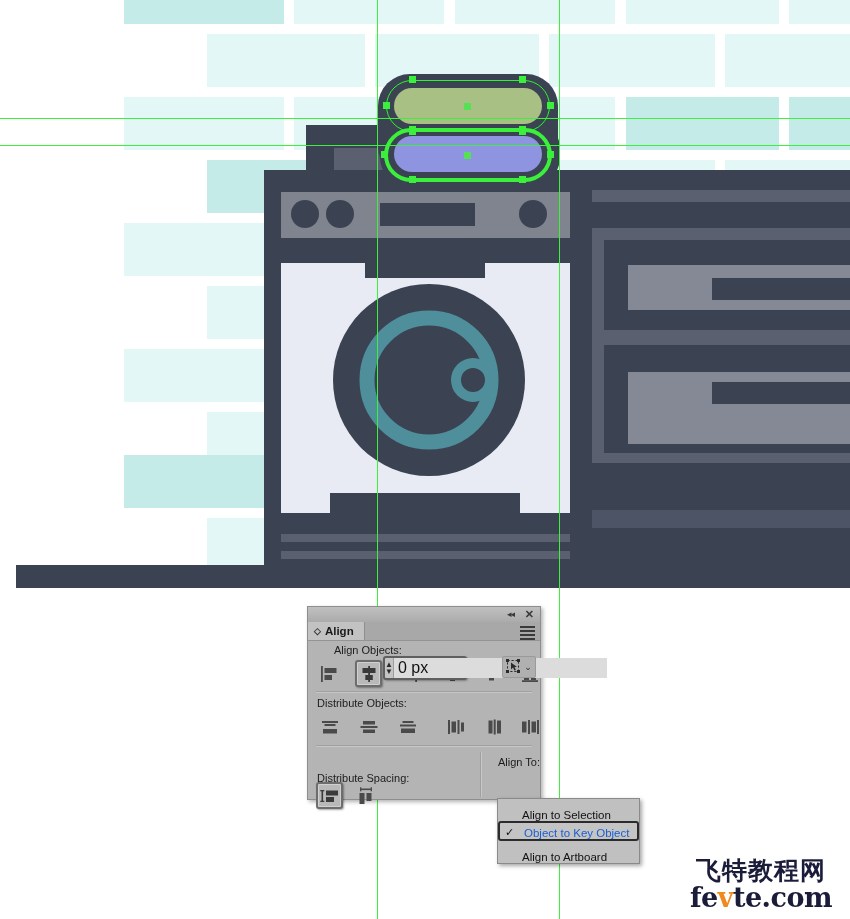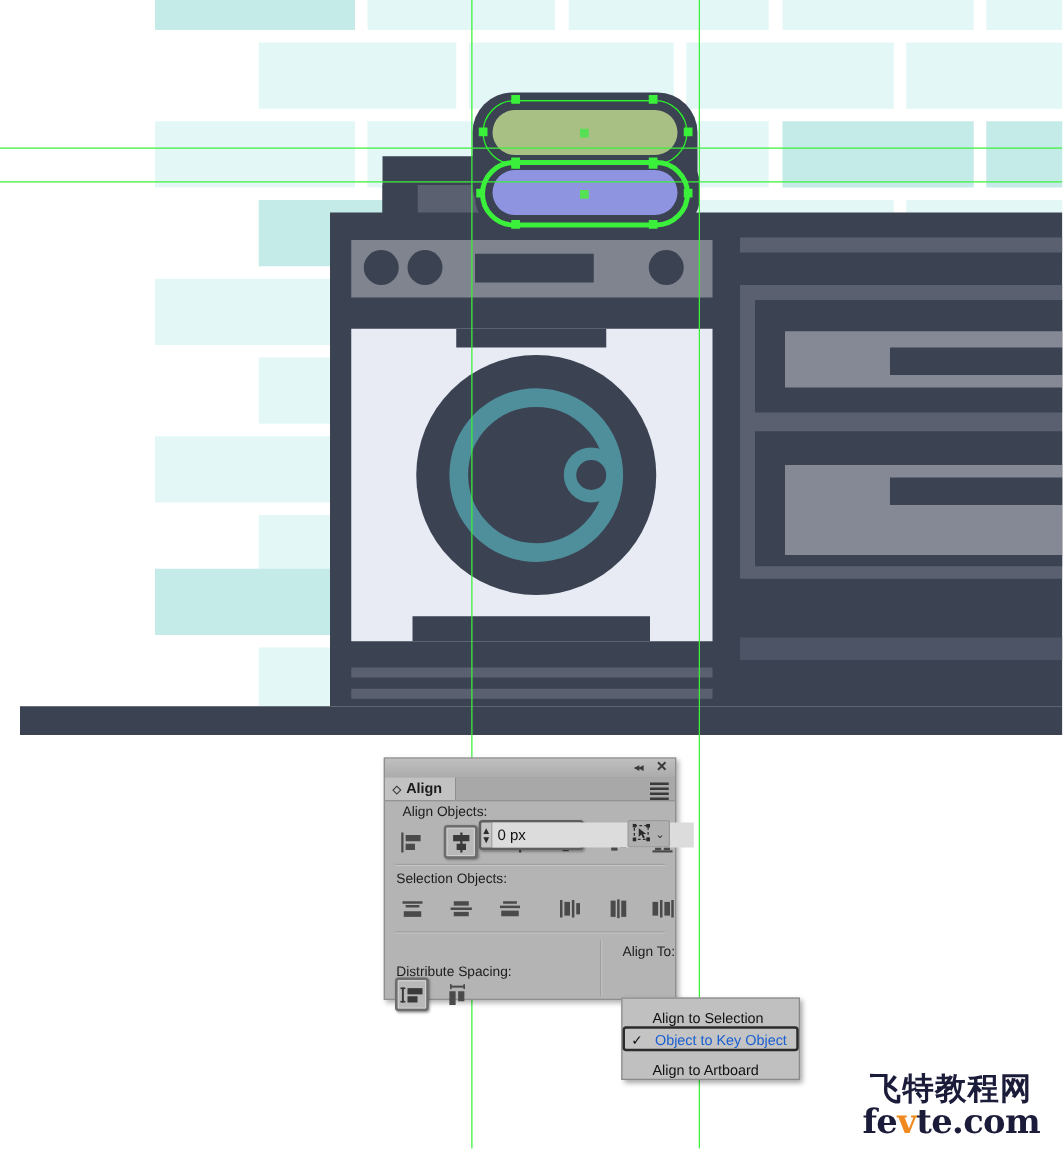--- a/index.html
+++ b/index.html
@@ -77,21 +77,21 @@
   #spacingField{
     position:absolute;left:75px;top:16px;width:84px;height:24px;
     border:2px solid #5f5f5f;border-radius:3px;background:#c4c4c4;
     box-sizing:border-box;display:flex;align-items:center;
     box-shadow:1px 1px 2px rgba(0,0,0,.3);
   }
   #spinner{width:20px;height:100%;display:flex;flex-direction:column;align-items:center;justify-content:center;cursor:pointer;border-right:1px solid #9d9d9d;}
   #spinner span{font-size:8px;line-height:7px;color:#2a2a2a;}
   #spacingInput{
     flex:1;height:18px;background:#dcdcdc;border:none;outline:none;
-    font-family:"Liberation Sans",sans-serif;font-size:12px;color:#111;
+    font-family:"Liberation Sans",sans-serif;font-size:16px;color:#111;
     padding-left:4px;margin-right:2px;
   }
 
   #alignToBtn{
     position:absolute;left:194px;top:16px;width:34px;height:22px;
     background:#b0b0b0;border:1px solid #9a9a9a;border-radius:2px;
     display:flex;align-items:center;justify-content:center;gap:1px;cursor:pointer;box-sizing:border-box;
   }
   .chev{font-size:9px;color:#2a2a2a;line-height:9px;}
 
@@ -260,21 +260,21 @@
       <div id="panelMenuBtn">
         <i></i>
           <i></i>
           <i></i>
           <i></i>
       </div>
     </div>
 
     <div class="panelBody">
 
-      <div class="sectionLabel" style="left:14px;top:4px;">Align Objects:</div>
+      <div class="sectionLabel" style="left:26px;top:4px;">Align Objects:</div>
 
       <div class="btn" style="left:8px;top:20px;">
         <svg width="20" height="18" viewBox="0 0 20 18">
             <rect x="1" y="1" width="1.8" height="16" fill="#4a4a4a"></rect>
             <rect x="4.5" y="3" width="12" height="5" fill="#4a4a4a"></rect>
             <rect x="4.5" y="10" width="7.5" height="5" fill="#4a4a4a"></rect>
           </svg>
       </div>
       <div class="btn active" style="left:47px;top:20px;">
         <svg width="20" height="18" viewBox="0 0 20 18">
@@ -307,21 +307,21 @@
       <div class="btn" style="left:208px;top:20px;">
         <svg width="20" height="18" viewBox="0 0 20 18">
             <rect x="2" y="15.2" width="16" height="1.8" fill="#4a4a4a"></rect>
             <rect x="4" y="3" width="5" height="12" fill="#4a4a4a"></rect>
             <rect x="11" y="8" width="5" height="7" fill="#4a4a4a"></rect>
           </svg>
       </div>
 
       <div class="divider" style="left:8px;top:51px;width:216px;"></div>
 
-      <div class="sectionLabel" style="left:9px;top:57px;">Selection Objects:</div>
+      <div class="sectionLabel" style="left:9px;top:57px;">Distribute Objects:</div>
 
       <div class="btn" style="left:8px;top:73px;">
         <svg width="20" height="18" viewBox="0 0 20 18">
             <rect x="2" y="3" width="16" height="2" fill="#4a4a4a"></rect>
             <rect x="4.5" y="6" width="11" height="2" fill="#4a4a4a"></rect>
             <rect x="3" y="11" width="14" height="4.5" fill="#4a4a4a"></rect>
           </svg>
       </div>
       <div class="btn" style="left:47px;top:73px;">
         <svg width="20" height="18" viewBox="0 0 20 18">

